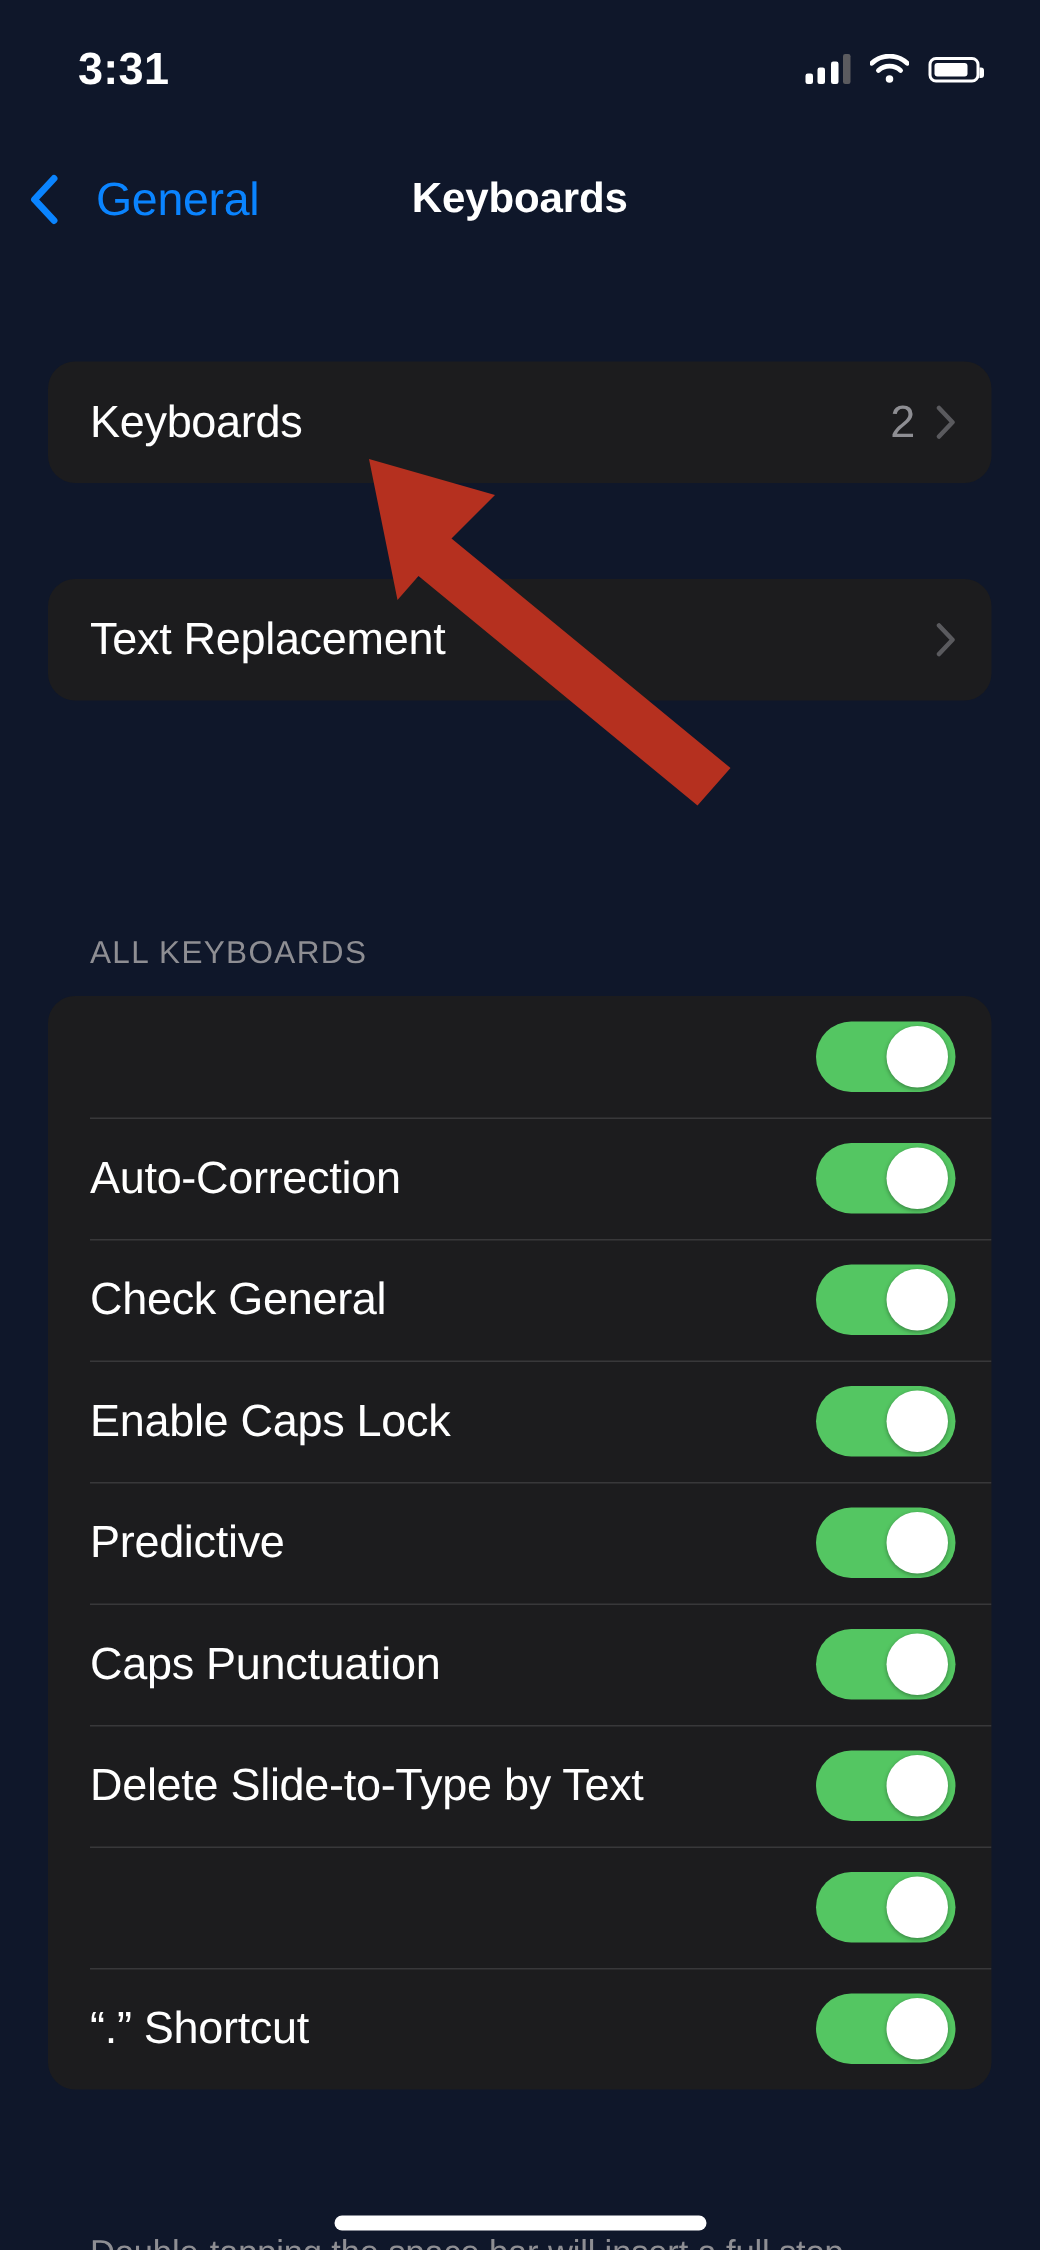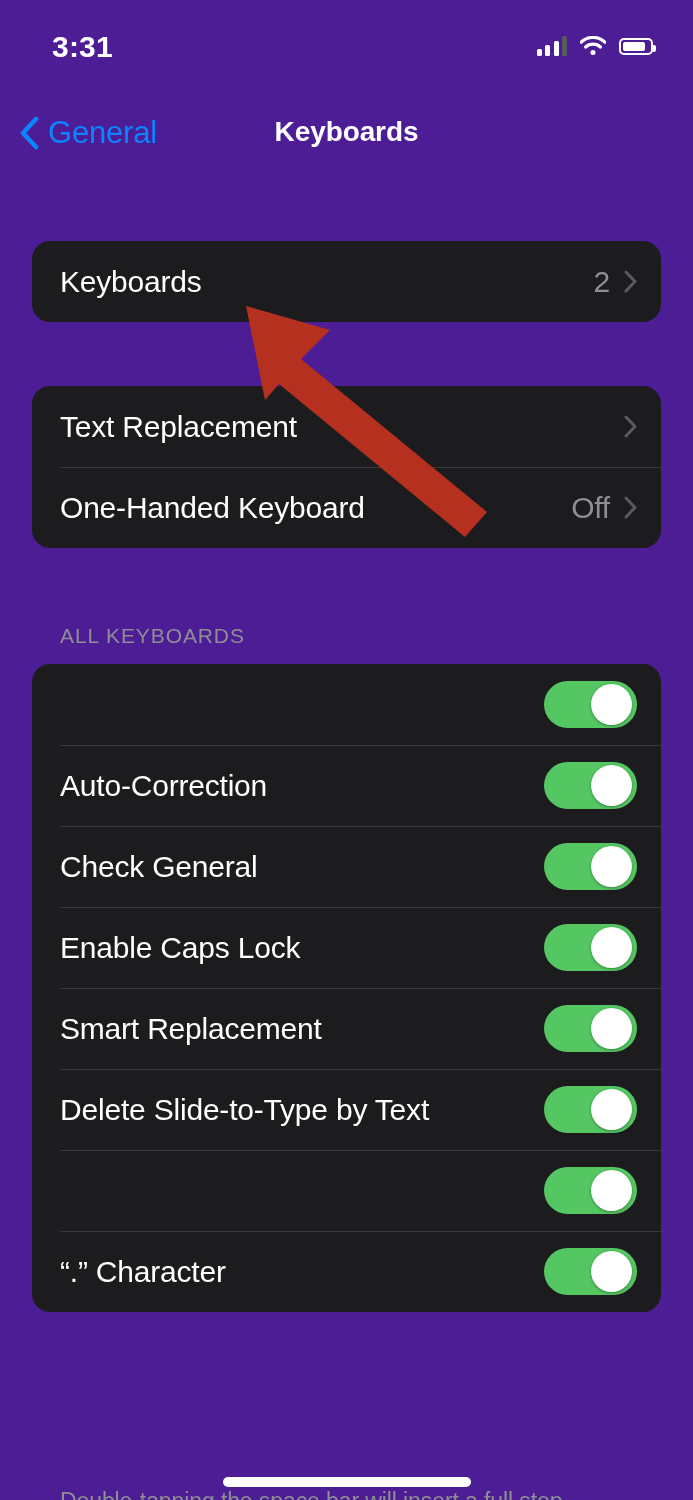--- a/index.html
+++ b/index.html
@@ -5,21 +5,21 @@
   * { margin:0; padding:0; box-sizing:border-box; }
   html, body {
     width:693px; height:1500px;
     background:#000;
     font-family:"Liberation Sans", sans-serif;
     overflow:hidden;
   }
   #screen {
     position:relative;
     width:693px; height:1500px;
-    background:#4c1d95;
+    background:#0f172a;
     color:#fff;
   }
 
   
   .statusbar {
     position:absolute; top:0; left:0; width:693px; height:92px;
   }
   .status-time {
     position:absolute; left:52px; top:30px;
     font-size:30px; font-weight:700; color:#fff;
@@ -43,21 +43,21 @@
   .battery::after {
     content:""; position:absolute; right:-5px; top:5px;
     width:3px; height:7px; background:#fff; border-radius:0 2px 2px 0;
   }
   .battery .lvl { height:100%; background:#fff; border-radius:2px; }
 
   
   .navbar { position:absolute; top:104px; left:0; width:693px; height:62px; }
   .nav-back {
     position:absolute; left:18px; top:0;
-    display:flex; align-items:center; gap:8px; height:58px;
+    display:flex; align-items:center; gap:24px; height:58px;
     cursor:pointer;
   }
   .chev-back { width:22px; height:34px; display:block; }
   .nav-back-label { font-size:31px; color:#0a84ff; letter-spacing:-0.2px; }
   .nav-title {
     position:absolute; left:0; top:12px; width:693px; text-align:center;
     font-size:28px; font-weight:700; color:#fff; letter-spacing:-0.1px;
   }
 
   
@@ -180,31 +180,20 @@
       <span class="row-label">Text Replacement</span>
       <span class="row-right">
         <span class="row-value"></span>
         <span class="chev-right">
           <svg width="13" height="23" viewBox="0 0 13 23">
             <path d="M2 2 L11 11.5 L2 21" stroke="#5a5a5e" stroke-width="3" fill="none" stroke-linecap="round" stroke-linejoin="round"></path>
           </svg>
         </span>
       </span>
     </div>
-    <div class="row">
-      <span class="row-label">One-Handed Keyboard</span>
-      <span class="row-right">
-        <span class="row-value">Off</span>
-        <span class="chev-right">
-          <svg width="13" height="23" viewBox="0 0 13 23">
-            <path d="M2 2 L11 11.5 L2 21" stroke="#5a5a5e" stroke-width="3" fill="none" stroke-linecap="round" stroke-linejoin="round"></path>
-          </svg>
-        </span>
-      </span>
-    </div>
   </div>
 
   <div class="section-header" style="top:624px;">ALL KEYBOARDS</div>
 
   <div class="card" style="top:664px;">
 
     <div class="row">
       <span class="row-right">
         <span class="toggle" style="background: rgb(84, 198, 98);">
             <span class="knob"></span>
@@ -232,23 +221,31 @@
 
     <div class="row">
       <span class="row-label">Enable Caps Lock</span>
       <span class="row-right">
         <span class="toggle" style="background: rgb(84, 198, 98);">
             <span class="knob"></span>
           </span>
       </span>
     </div>
 
-
-    <div class="row">
-      <span class="row-label">Smart Replacement</span>
+    <div class="row">
+      <span class="row-label">Predictive</span>
+      <span class="row-right">
+        <span class="toggle" style="background: rgb(84, 198, 98);">
+            <span class="knob"></span>
+          </span>
+      </span>
+    </div>
+
+    <div class="row">
+      <span class="row-label">Caps Punctuation</span>
       <span class="row-right">
         <span class="toggle" style="background: rgb(84, 198, 98);">
             <span class="knob"></span>
           </span>
       </span>
     </div>
 
 
     <div class="row">
       <span class="row-label">Delete Slide-to-Type by Text</span>
@@ -261,21 +258,21 @@
 
     <div class="row">
       <span class="row-right">
         <span class="toggle" style="background: rgb(84, 198, 98);">
             <span class="knob"></span>
           </span>
       </span>
     </div>
 
     <div class="row">
-      <span class="row-label">“.” Character</span>
+      <span class="row-label">“.” Shortcut</span>
       <span class="row-right">
         <span class="toggle" style="background: rgb(84, 198, 98);">
             <span class="knob"></span>
           </span>
       </span>
     </div>
 
   </div>
 
   <div class="footer-note" style="top:1486px;">Double-tapping the space bar will insert a full stop.</div>

